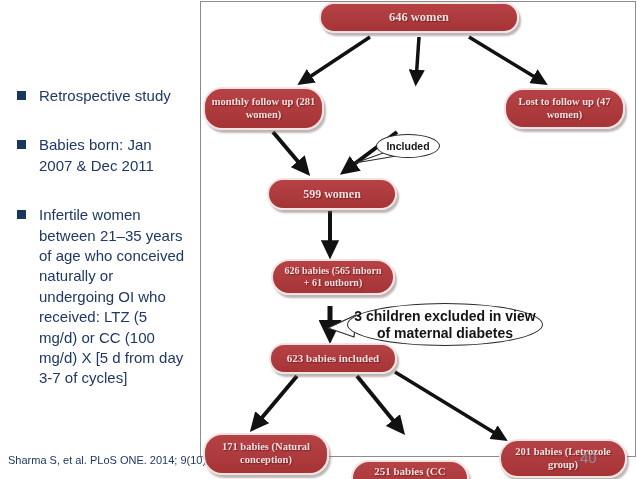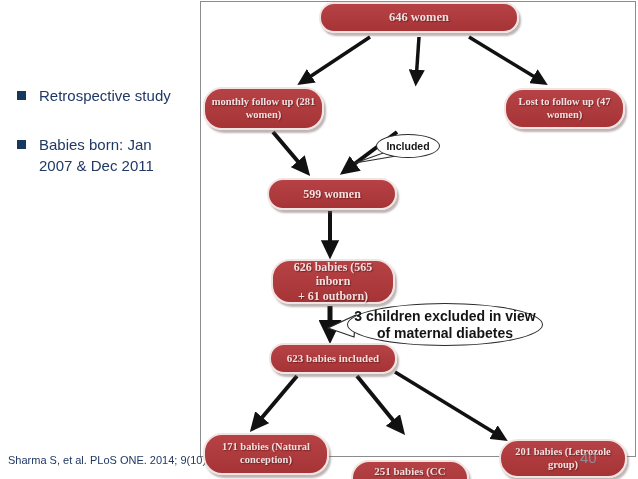--- a/index.html
+++ b/index.html
@@ -32,21 +32,21 @@
     background:linear-gradient(180deg,#b64245,#a63436);
     border:2px solid #f2e3e3; border-radius:19px;
     box-shadow:2px 3px 2px rgba(110,90,90,.45);
     white-space:pre-line; line-height:1.22; padding:1px 6px;
   }
   .n-total    { left:319px; top:2px;   width:200px; height:31px; font-size:12.5px; border-radius:15px; }
   .n-monthly  { left:203px; top:87px;  width:121px; height:43px; font-size:10.5px; }
   .n-three    { left:351px; top:87px;  width:118px; height:43px; font-size:10.5px; }
   .n-lost     { left:504px; top:88px;  width:121px; height:41px; font-size:10.5px; }
   .n-599      { left:267px; top:178px; width:130px; height:32px; font-size:12px; border-radius:16px; }
-  .n-626      { left:271px; top:259px; width:124px; height:45px; font-size:12px; }
+  .n-626      { left:271px; top:259px; width:124px; height:36px; font-size:10px; }
   .n-623      { left:269px; top:343px; width:128px; height:31px; font-size:11px; border-radius:15px; }
   .n-natural  { left:203px; top:433px; width:126px; height:42px; font-size:10.5px; }
   .n-cc       { left:351px; top:460px; width:118px; height:36px; font-size:11px; }
   .n-letro    { left:499px; top:439px; width:128px; height:39px; font-size:10.5px; }
 
   
   .callout {
     position:absolute; z-index:2; box-sizing:border-box;
     display:flex; align-items:center; justify-content:center; text-align:center;
     font-family:Liberation Sans, sans-serif; font-weight:bold; color:#141414;
@@ -88,20 +88,24 @@
 
   <div class="bullets">
     <div class="bullet-item">
       <span class="bullet-marker"></span>
       <span class="bullet-text">Retrospective study</span>
     </div>
     <div class="bullet-item">
       <span class="bullet-marker"></span>
       <span class="bullet-text">Babies born: Jan 2007 &amp; Dec 2011</span>
     </div>
+    <div class="bullet-item">
+      <span class="bullet-marker"></span>
+      <span class="bullet-text">Infertile women between 21–35 years of age who conceived naturally or undergoing OI who received: LTZ (5 mg/d) or CC (100 mg/d) X [5 d from day 3-7 of cycles]</span>
+    </div>
   </div>
 
   <div class="node n-total">646 women</div>
   <div class="node n-monthly">monthly follow up (281
 women)</div>
   <div class="node n-lost">Lost to follow up (47
 women)</div>
   <div class="node n-599">599 women</div>
   <div class="node n-626">626 babies (565 inborn
 + 61 outborn)</div>

